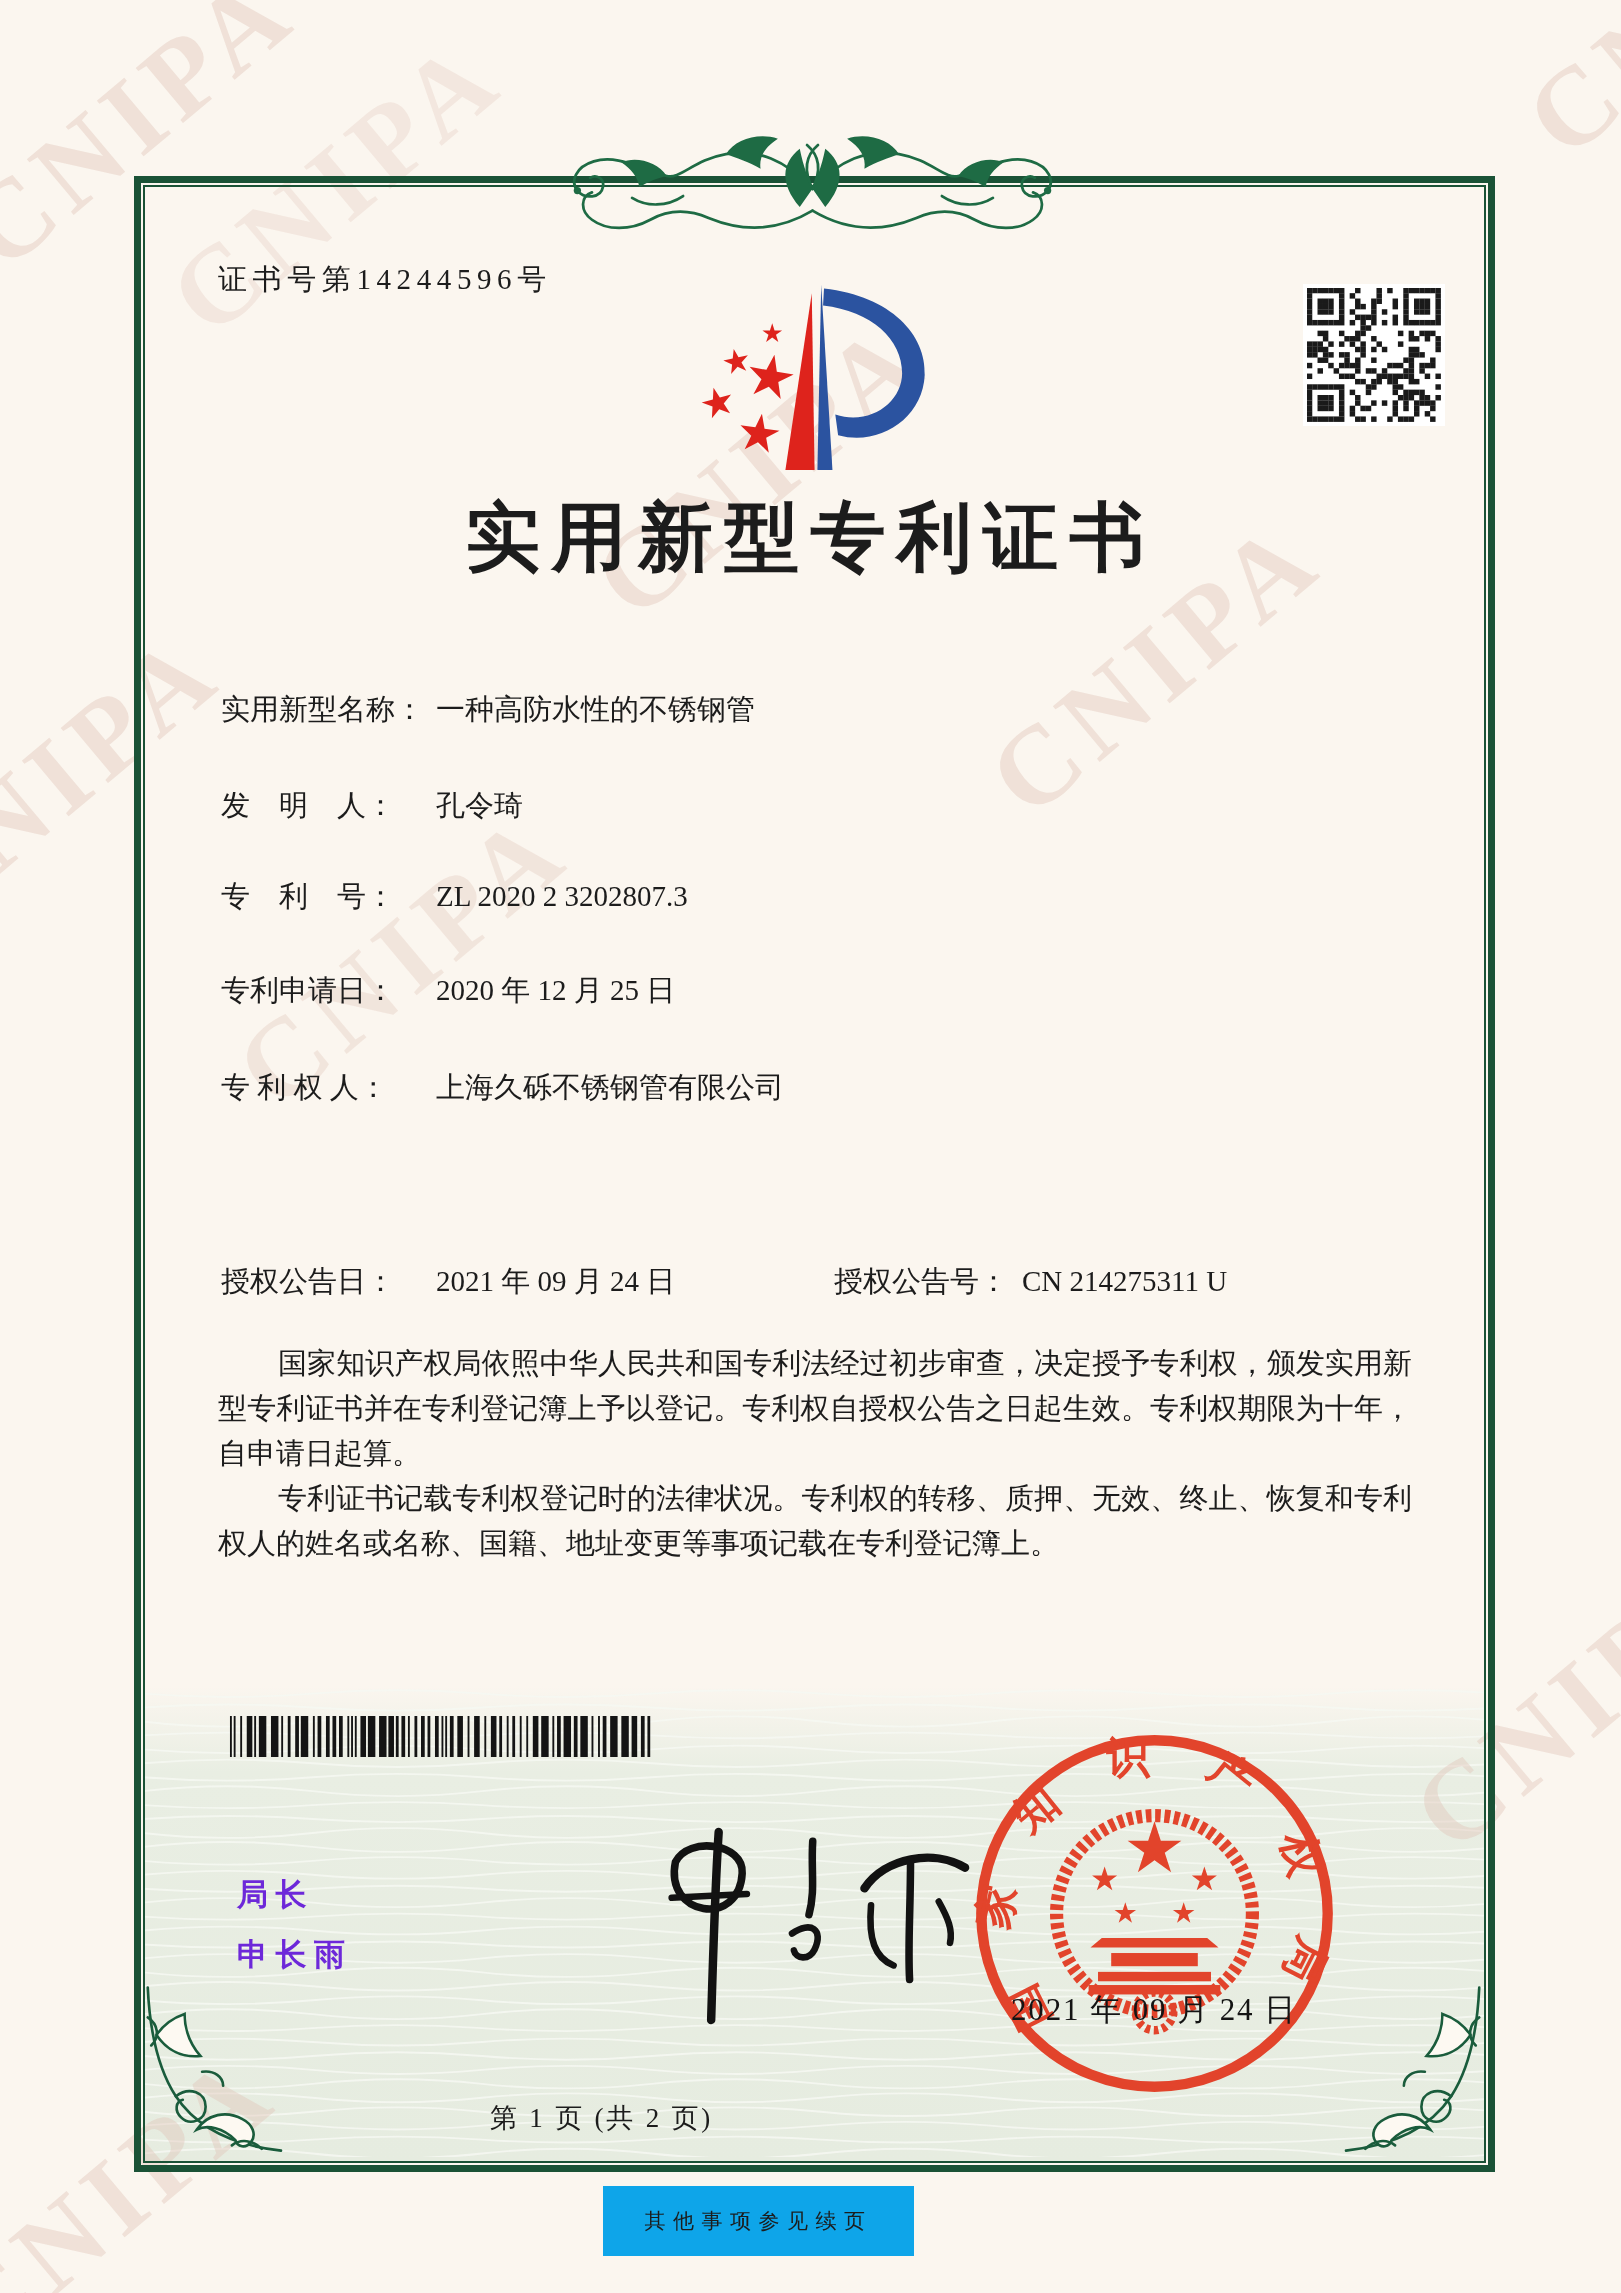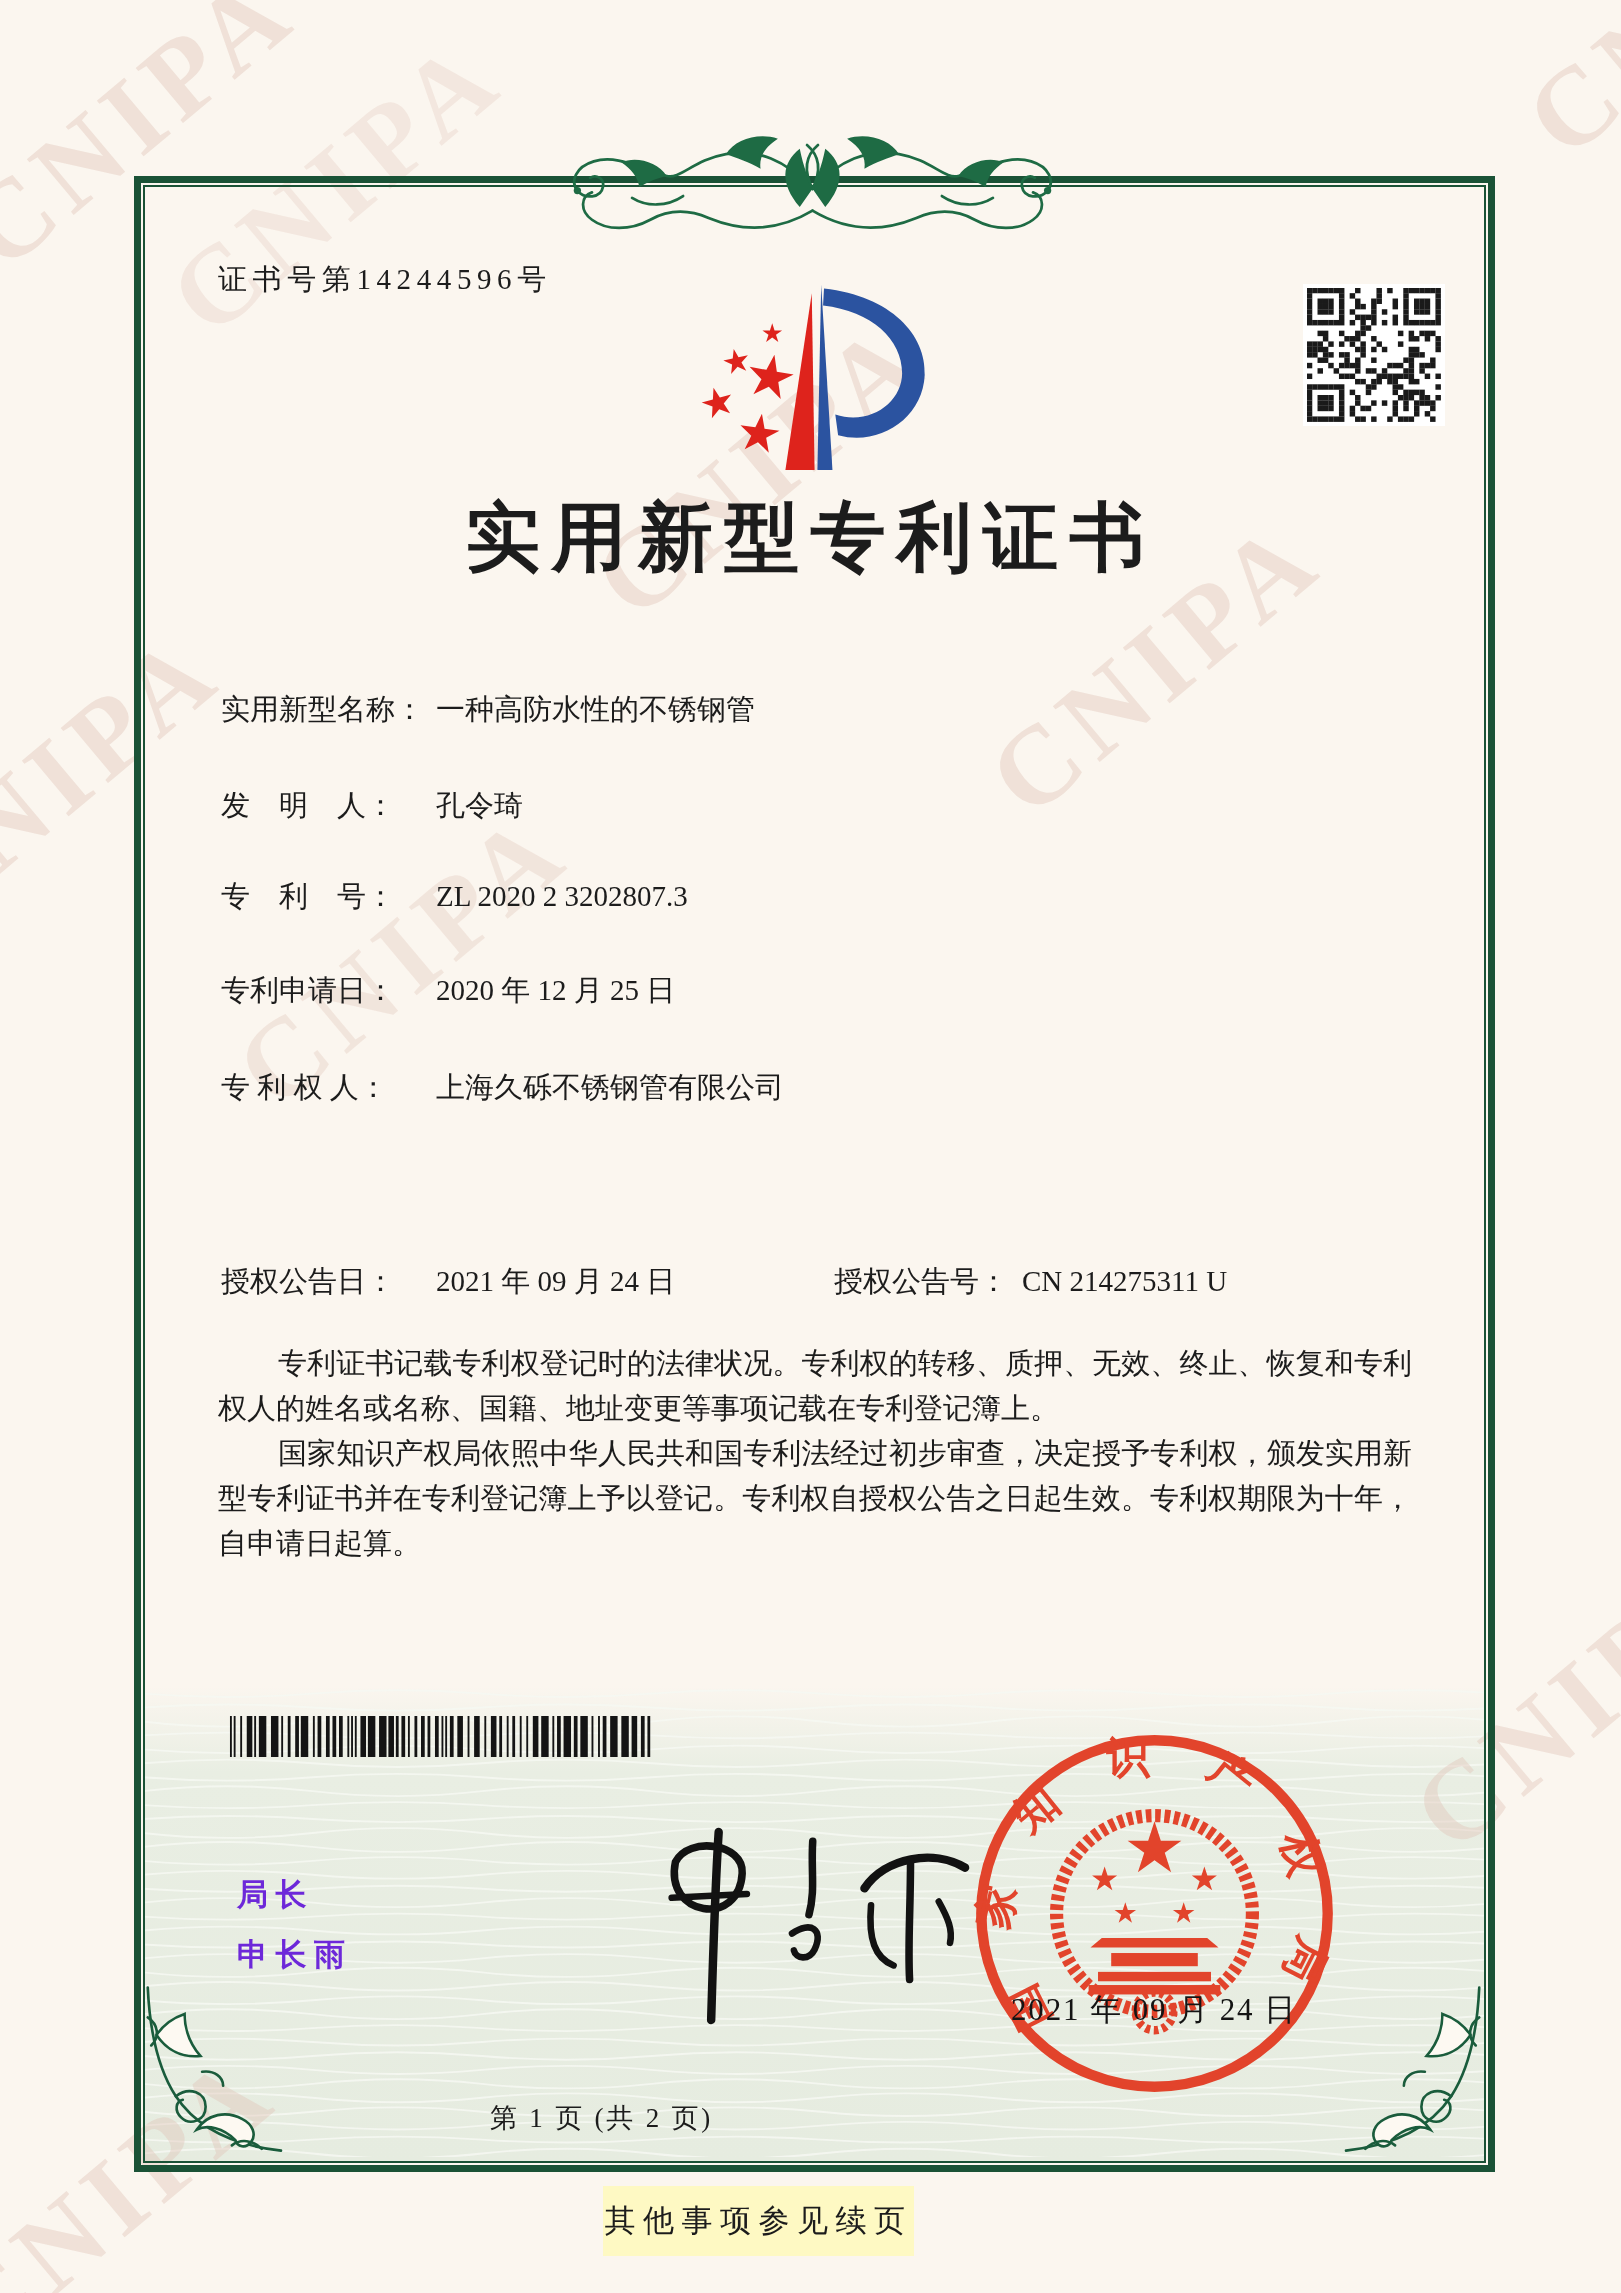--- a/index.html
+++ b/index.html
@@ -70,21 +70,21 @@
   
   .seal{position:absolute;z-index:6;left:970px;top:1729px;width:369px;height:369px;opacity:.95;}
   .seal-date{
     position:absolute;z-index:7;left:979px;top:1989px;width:350px;text-align:center;
     font-size:31px;letter-spacing:1.9px;color:#141414;white-space:nowrap;
   }
   
   .page-footer{position:absolute;z-index:3;left:490px;width:565px;top:2100px;font-size:27px;letter-spacing:2.8px;}
   .cont-note{
     position:absolute;z-index:3;left:603px;top:2186px;width:311px;height:70px;line-height:70px;
-    background:#fef9c3;text-align:center;font-size:31px;letter-spacing:7.5px;
+    background:#0ea5e9;text-align:center;font-size:21px;letter-spacing:7.5px;
   }
   svg{display:block;}
 </style>
 </head>
 <body>
 
 <div class="page">
 
   <div class="wm" style="left:-66px;top:56px">CNIPA</div>
   <div class="wm" style="left:141px;top:122px;opacity:.7">CNIPA</div>
@@ -488,22 +488,22 @@
     <span class="lbl">专 利 权 人：</span><span>上海久砾不锈钢管有限公司</span>
   </div>
   <div class="row" style="top:1262px">
     <span class="lbl">授权公告日：</span><span>2021 年 09 月 24 日</span>
     <span class="col2">
       <span class="lbl2">授权公告号：</span><span>CN 214275311 U</span>
     </span>
   </div>
 
   <div class="body-text">
+    <p>国家知识产权局依照中华人民共和国专利法经过初步审查，决定授予专利权，颁发实用新型专利证书并在专利登记簿上予以登记。专利权自授权公告之日起生效。专利权期限为十年，自申请日起算。</p>
     <p>专利证书记载专利权登记时的法律状况。专利权的转移、质押、无效、终止、恢复和专利权人的姓名或名称、国籍、地址变更等事项记载在专利登记簿上。</p>
-    <p>国家知识产权局依照中华人民共和国专利法经过初步审查，决定授予专利权，颁发实用新型专利证书并在专利登记簿上予以登记。专利权自授权公告之日起生效。专利权期限为十年，自申请日起算。</p>
   </div>
 
   <svg class="barcode" id="barcode-svg" width="431" height="41" viewBox="0 0 458 44">
       <rect x="2" y="0" width="2" height="44" fill="#141414"></rect>
       <rect x="6" y="0" width="2" height="44" fill="#141414"></rect>
       <rect x="13" y="0" width="2" height="44" fill="#141414"></rect>
       <rect x="20" y="0" width="6" height="44" fill="#141414"></rect>
       <rect x="28" y="0" width="2" height="44" fill="#141414"></rect>
       <rect x="33" y="0" width="8" height="44" fill="#141414"></rect>
       <rect x="46" y="0" width="8" height="44" fill="#141414"></rect>

